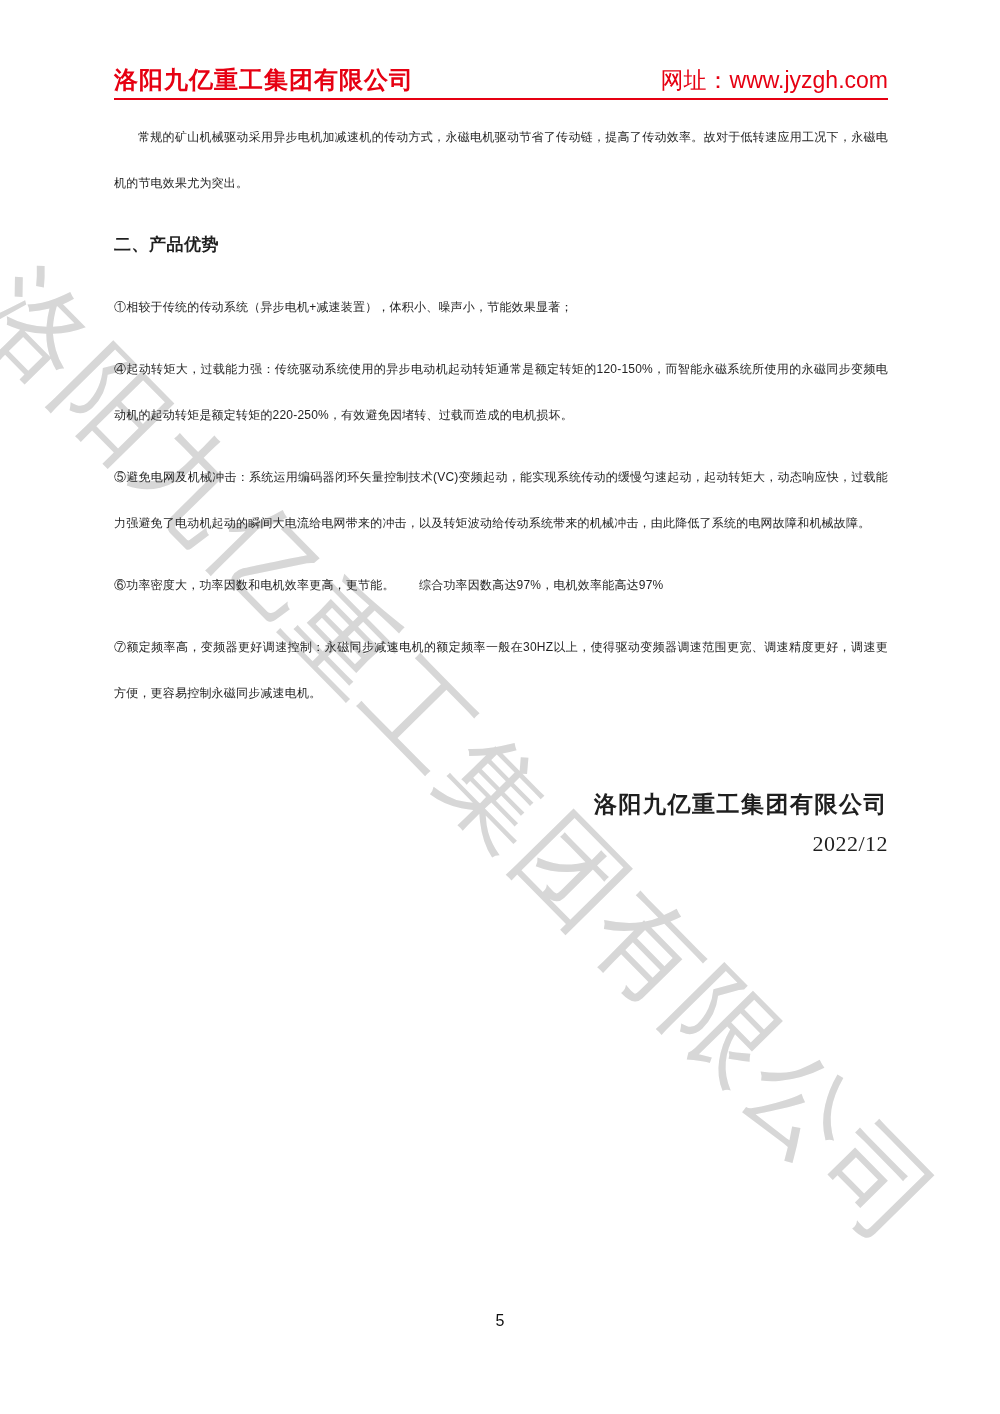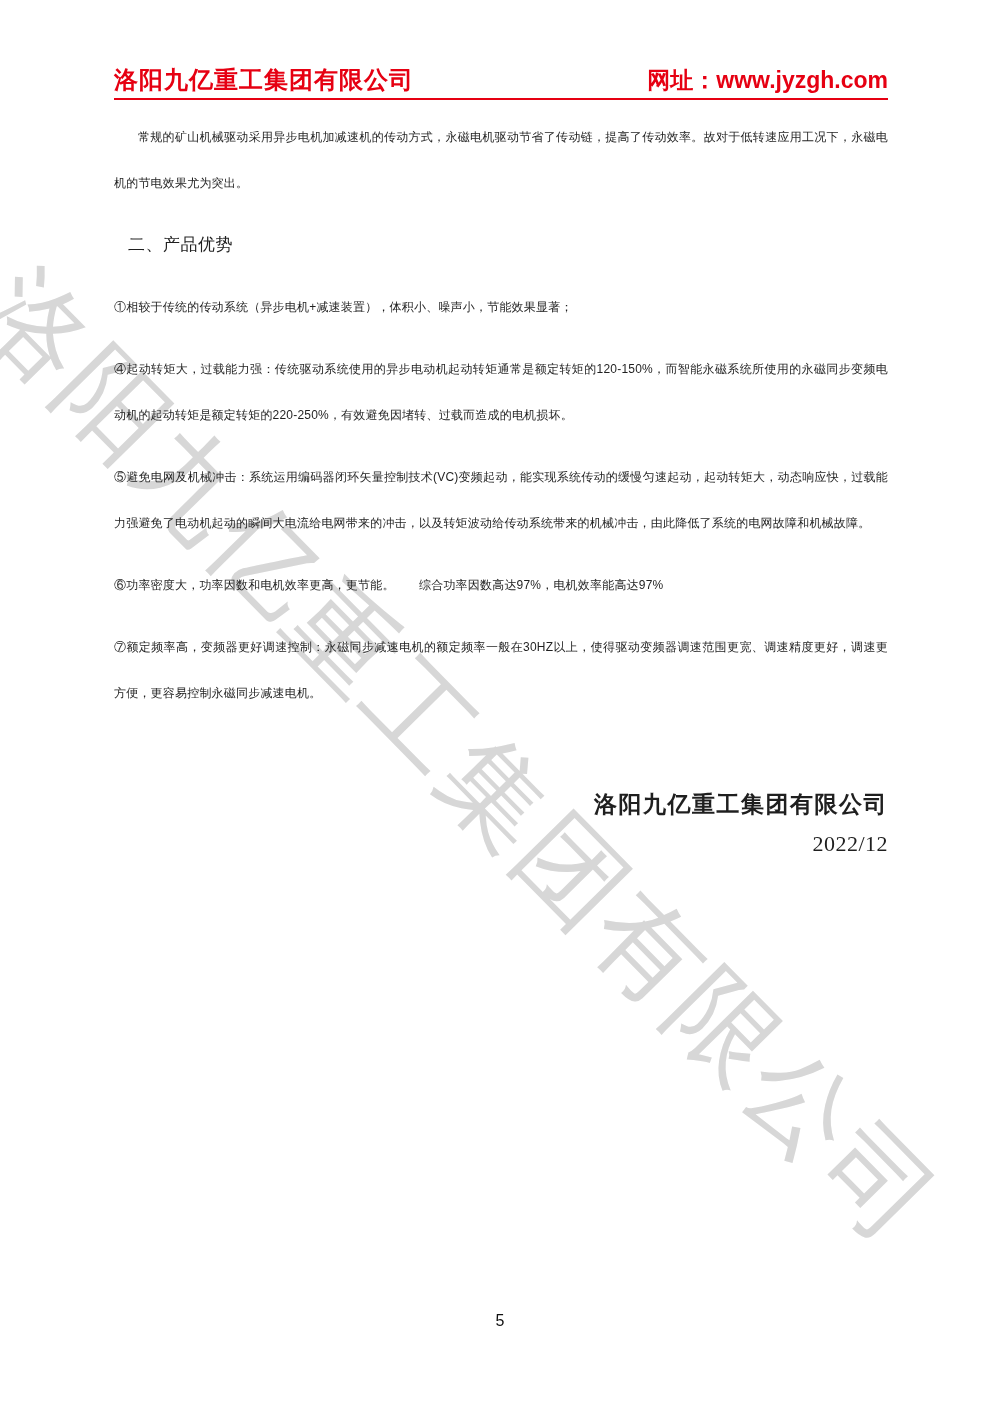--- a/index.html
+++ b/index.html
@@ -48,38 +48,38 @@
   .header-left {
     color: #e60012;
     font-size: 24px;
     font-weight: 700;
     letter-spacing: 1px;
     line-height: 1.1;
   }
   .header-right {
     color: #e60012;
     font-size: 23px;
-    font-weight: 700;
+    font-weight: 400;
     line-height: 1.1;
   }
   p.body {
     margin: 16px 0 0 0;
     font-size: 12px;
     line-height: 46px;
     text-align: justify;
     letter-spacing: 0.2px;
   }
   p.intro {
     margin-top: 14px;
     text-indent: 2em;
   }
   .heading {
-    margin: 16px 0 0 14px;
+    margin: 16px 0 0 0;
     font-size: 17px;
-    font-weight: 400;
+    font-weight: 700;
     line-height: 46px;
     letter-spacing: 0.5px;
   }
   .signature {
     margin-top: 68px;
     text-align: right;
     font-size: 23px;
     font-weight: 700;
     letter-spacing: 1.5px;
     line-height: 40px;

